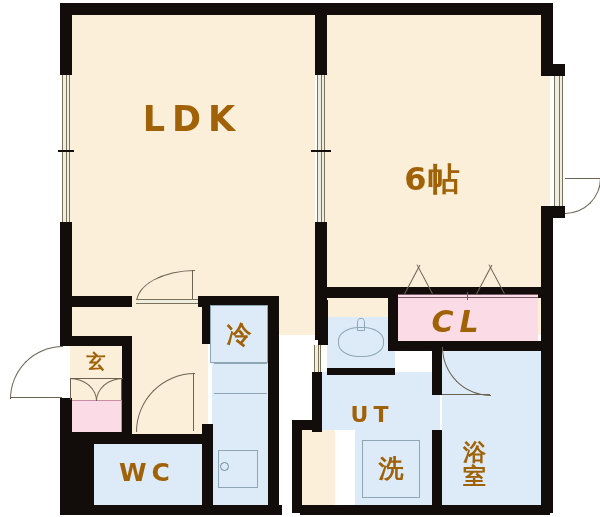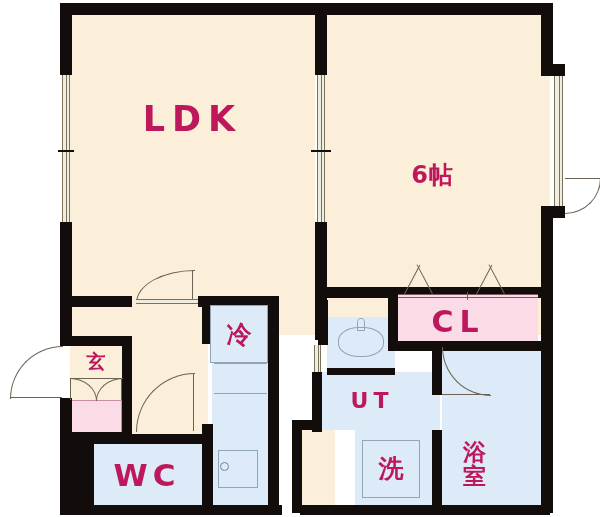--- a/index.html
+++ b/index.html
@@ -28,34 +28,34 @@
   .fill-room  { background: #fbefd9; }
   .fill-water { background: #dcebf7; }
   .fill-pink  { background: #fbdce6; }
 
   
   .thin { border: 1px solid #8fa7b5; }
 
   
   .label {
     position: absolute;
-    color: #be185d;
+    color: #a16207;
     font-weight: bold;
     white-space: nowrap;
     text-align: center;
     line-height: 1;
     font-family: "DejaVu Sans", "Liberation Sans", sans-serif;
   }
   .lbl-ldk      { font-size: 35px; letter-spacing: 7px; }
   .lbl-ldk-area { font-size: 34px; letter-spacing: 1px; }
   .lbl-yoshitsu { font-size: 31px; letter-spacing: 2px; }
-  .lbl-yo-area  { font-size: 24px; letter-spacing: 1px; }
+  .lbl-yo-area  { font-size: 32px; letter-spacing: 1px; }
   .lbl-cl       { font-size: 30px; letter-spacing: 6px; }
-  .lbl-wc       { font-size: 31px; letter-spacing: 5px; }
-  .lbl-ut       { font-size: 22px; letter-spacing: 5px; }
+  .lbl-wc       { font-size: 25px; letter-spacing: 5px; }
+  .lbl-ut       { font-size: 22px; letter-spacing: 5px; margin-top: 14px; }
   .lbl-yokushitsu{ font-size: 23px; letter-spacing: 1px; line-height: 1.05; }
   .lbl-rei      { font-size: 25px; }
   .lbl-sen      { font-size: 25px; }
   .lbl-gen      { font-size: 19px; }
 
   
   .win-v {
     background: #efece0;
     border-left: 1px solid #7a7259;
     border-right: 1px solid #7a7259;
@@ -232,21 +232,21 @@
   <div class="tri-line" style="left:432px; top:294px; width:33px; height:1px; transform: rotate(-118deg);"></div>
   <div class="tri-line" style="left:476px; top:294px; width:33px; height:1px; transform: rotate(-62deg);"></div>
   <div class="tri-line" style="left:504px; top:294px; width:33px; height:1px; transform: rotate(-118deg);"></div>
 
   <div class="abs" style="left:467px; top:292px; width:1px; height:8px; background:#7a5a66;"></div>
 
   <div class="label lbl-ldk" style="left:70px; top:102px; width:245px;">LDK</div>
 
   <div class="label lbl-yo-area" style="left:325px; top:163px; width:215px;">6帖</div>
 
-  <div class="label lbl-cl" style="left:398px; top:307px; width:120px;">CL</div>
+  <div class="label lbl-cl" style="left:398px; top:307px; width:120px;font-style:italic;">CL</div>
 
   <div class="label lbl-wc" style="left:92px; top:460px; width:110px;">WC</div>
 
   <div class="label lbl-ut" style="left:326px; top:390px; width:92px;">UT</div>
 
   <div class="label lbl-yokushitsu" style="left:462px; top:440px; width:26px;">
       <div>浴</div>
       <div>室</div>
     </div>
 

